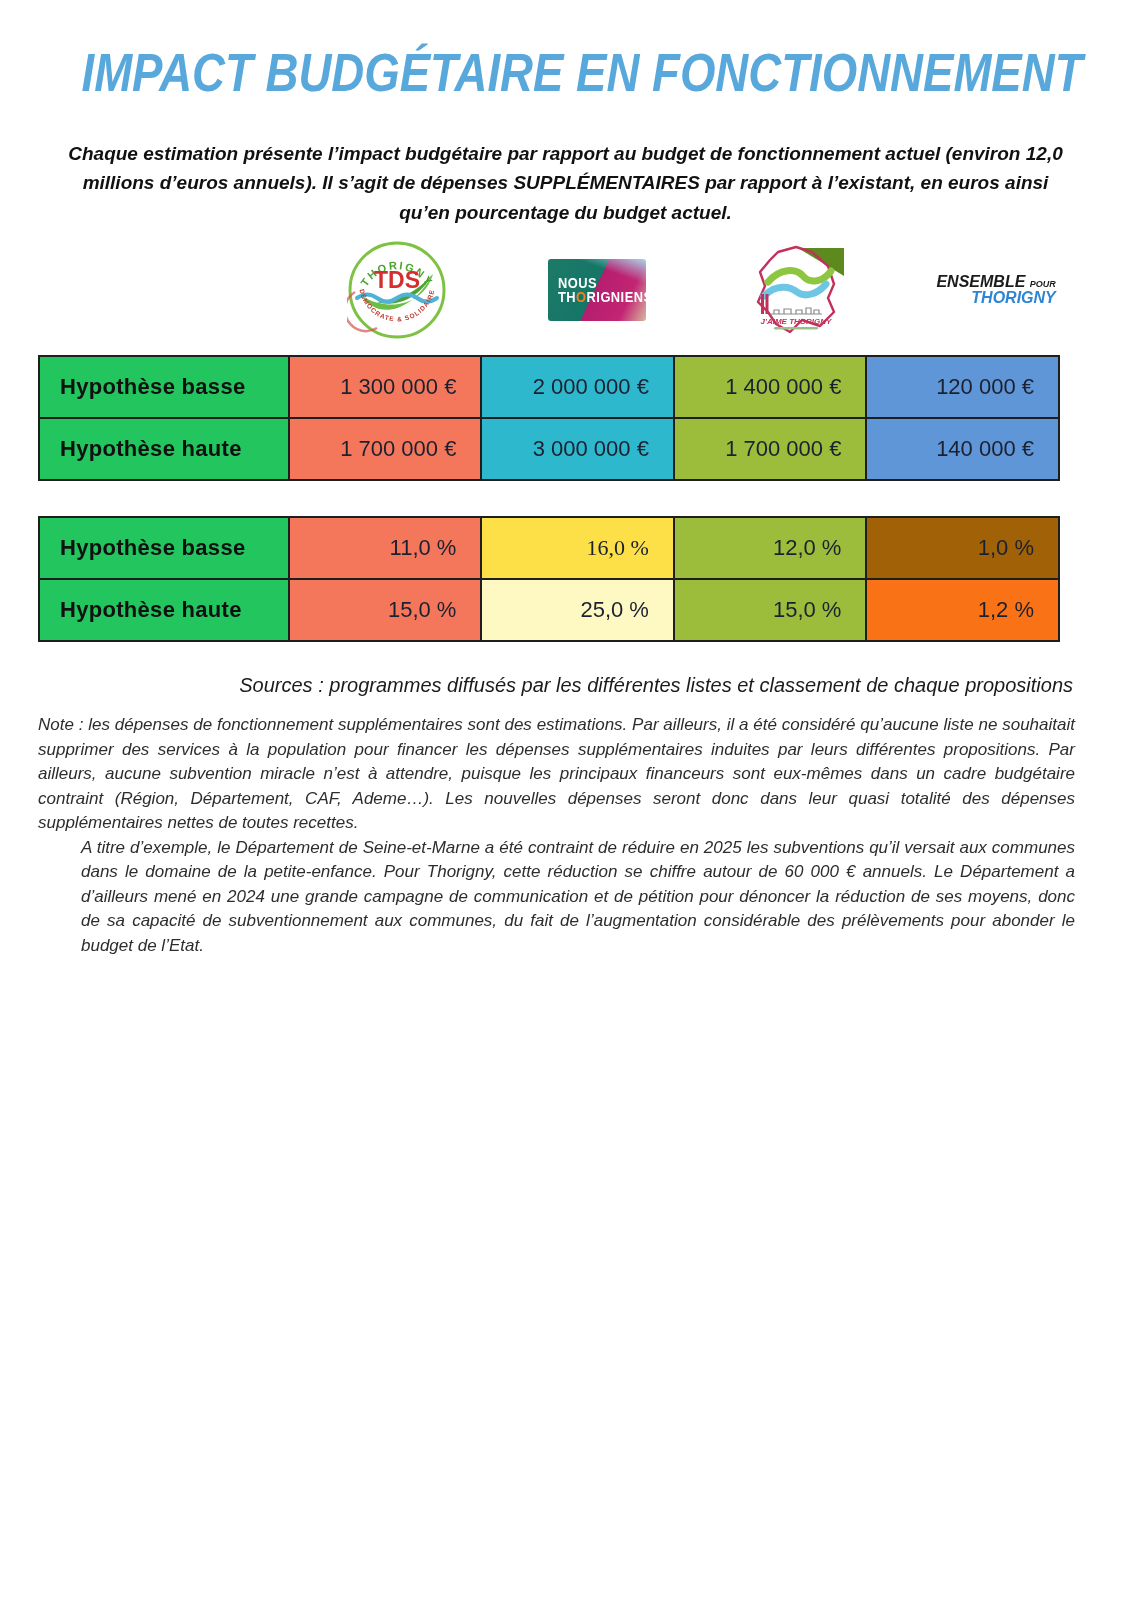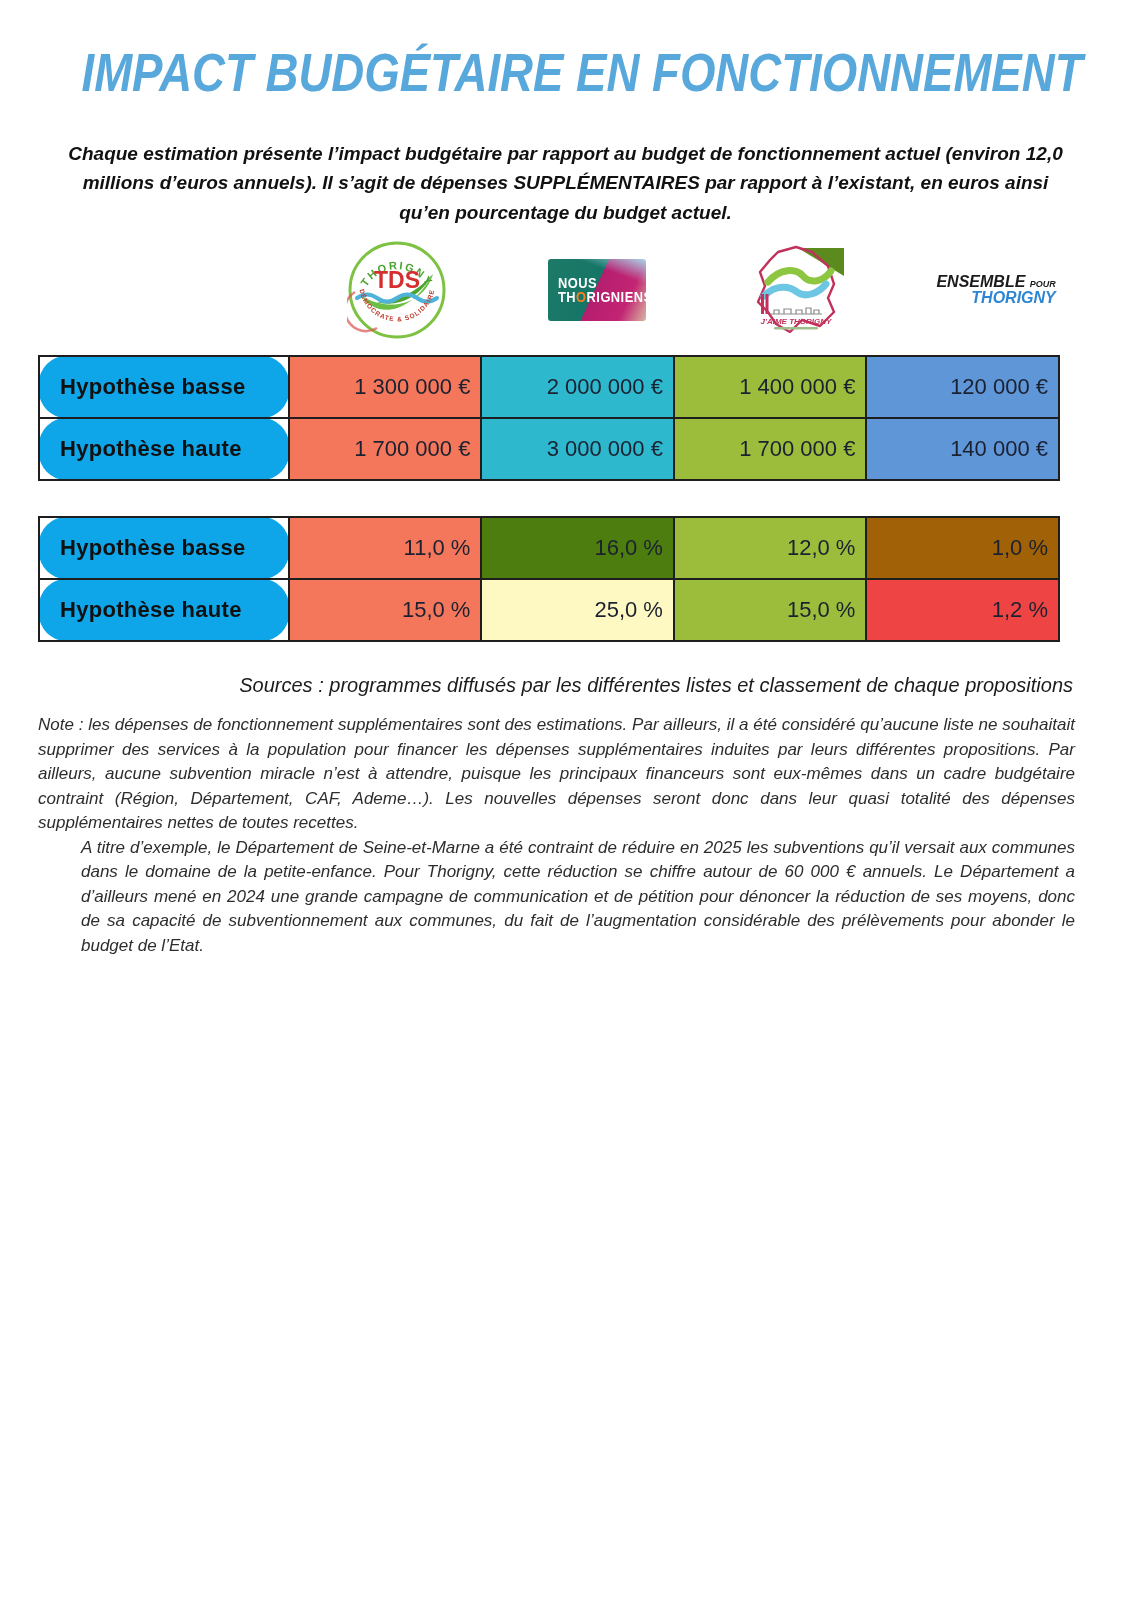--- a/index.html
+++ b/index.html
@@ -83,30 +83,29 @@
   table.data-table.first { margin-top: 12px; }
   table.data-table.second { margin-top: 35px; }
   .data-table td {
     border: 2px solid #1e1e1e;
     height: 62px;
     font-size: 22px;
     color: #1b2130;
     overflow: hidden;
   }
   .data-table td.row-label {
-    background: #0ea5e9;
+    background: #22c55e;
     font-weight: bold;
     color: #111111;
     padding-left: 20px;
     letter-spacing: 0.3px;
-    border-radius: 27px;
   }
   .data-table td.val {
     text-align: right;
-    padding-right: 10px;
+    padding-right: 24px;
     font-weight: 500;
   }
   
   .sources {
     margin: 32px 58px 0 0;
     text-align: right;
     font-style: italic;
     font-size: 20px;
     color: #1b1b1b;
   }
@@ -215,30 +214,30 @@
         <col style="width:24.5%">
         <col style="width:18.875%">
         <col style="width:18.875%">
         <col style="width:18.875%">
         <col style="width:18.875%">
       </colgroup>
     <tbody>
       <tr>
         <td class="row-label">Hypothèse basse</td>
         <td class="val" style="background: rgb(244, 119, 91);">11,0 %</td>
-        <td class="val" style="background: #4d7c0f;">16,0 %</td>
+        <td class="val" style="background: #fde047; font-family: Liberation Serif, serif;">16,0 %</td>
         <td class="val" style="background: rgb(156, 188, 60);">12,0 %</td>
         <td class="val" style="background: #a16207;">1,0 %</td>
       </tr>
       <tr>
         <td class="row-label">Hypothèse haute</td>
         <td class="val" style="background: rgb(244, 119, 91);">15,0 %</td>
         <td class="val" style="background: #fef9c3;">25,0 %</td>
         <td class="val" style="background: rgb(156, 188, 60);">15,0 %</td>
-        <td class="val" style="background: #ef4444; text-align: right;">1,2 %</td>
+        <td class="val" style="background: #f97316; text-align: right;">1,2 %</td>
       </tr>
     </tbody>
   </table>
 
   <p class="sources">Sources : programmes diffusés par les différentes listes et classement de chaque propositions</p>
 
   <div class="note">
     <p>Note : les dépenses de fonctionnement supplémentaires sont des estimations. Par ailleurs, il a été considéré qu’aucune liste ne souhaitait supprimer des services à la population pour financer les dépenses supplémentaires induites par leurs différentes propositions. Par ailleurs, aucune subvention miracle n’est à attendre, puisque les principaux financeurs sont eux-mêmes dans un cadre budgétaire contraint (Région, Département, CAF, Ademe…). Les nouvelles dépenses seront donc dans leur quasi totalité des dépenses supplémentaires nettes de toutes recettes.</p>
     <p>A titre d’exemple, le Département de Seine-et-Marne a été contraint de réduire en 2025 les subventions qu’il versait aux communes dans le domaine de la petite-enfance. Pour Thorigny, cette réduction se chiffre autour de 60 000 € annuels. Le Département a d’ailleurs mené en 2024 une grande campagne de communication et de pétition pour dénoncer la réduction de ses moyens, donc de sa capacité de subventionnement aux communes, du fait de l’augmentation considérable des prélèvements pour abonder le budget de l’Etat.</p>
   </div>

